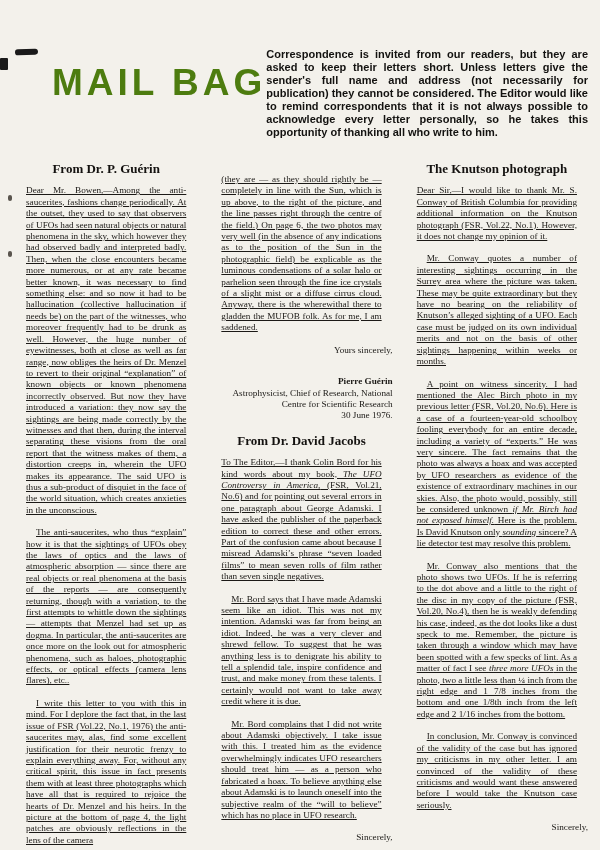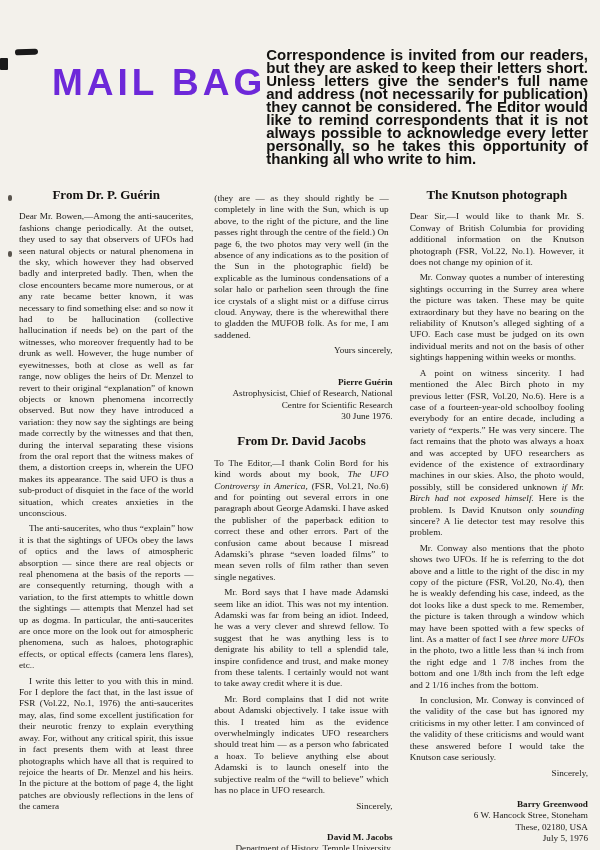--- a/index.html
+++ b/index.html
@@ -19,28 +19,28 @@
     padding: 48px 12px 0 52px;
   }
   .masthead {
     font-family: "Liberation Sans", sans-serif;
     font-weight: bold;
     font-size: 37px;
     letter-spacing: 4px;
     line-height: 1;
     margin-top: 16px;
     white-space: nowrap;
-    color: #6d28d9;
+    color: #4d7c0f;
   }
   .intro {
     width: 332px;
     margin-left: auto;
     font-family: "Liberation Sans", sans-serif;
     font-weight: bold;
-    font-size: 15px;
+    font-size: 11px;
     line-height: 13px;
     text-align: justify;
     color: #131210;
   }
   
   .columns {
     display: flex;
     gap: 13px;
     padding: 24px 12px 0 15px;
   }
@@ -54,22 +54,23 @@
   }
   .heading {
     font-weight: bold;
     font-size: 13px;
     text-align: center;
     margin: 0 0 11px 0;
     color: #141210;
   }
   .column > * + .heading { margin-top: 13px; }
   .para {
-    margin: 4px;
+    margin: 11px;
     text-align: justify;
+    text-decoration: underline;
   }
   .para.indent { text-indent: 10px; }
   .italic { font-style: italic; }
   .sig { text-align: right; }
   .sig.bold { font-weight: bold; margin-top: 20px; }
   
   .speck { position: absolute; background: #1a1a1a; }
   .speck.s1 { left: 0;  top: 58px;  width: 8px;  height: 12px; border-radius: 1px; }
   .speck.s2 { left: 15px; top: 49px; width: 23px; height: 6px; border-radius: 3px; transform: rotate(-2deg); }
   .speck.s3 { left: 8px; top: 195px; width: 4px; height: 6px; background: #5a554e; border-radius: 2px; }

